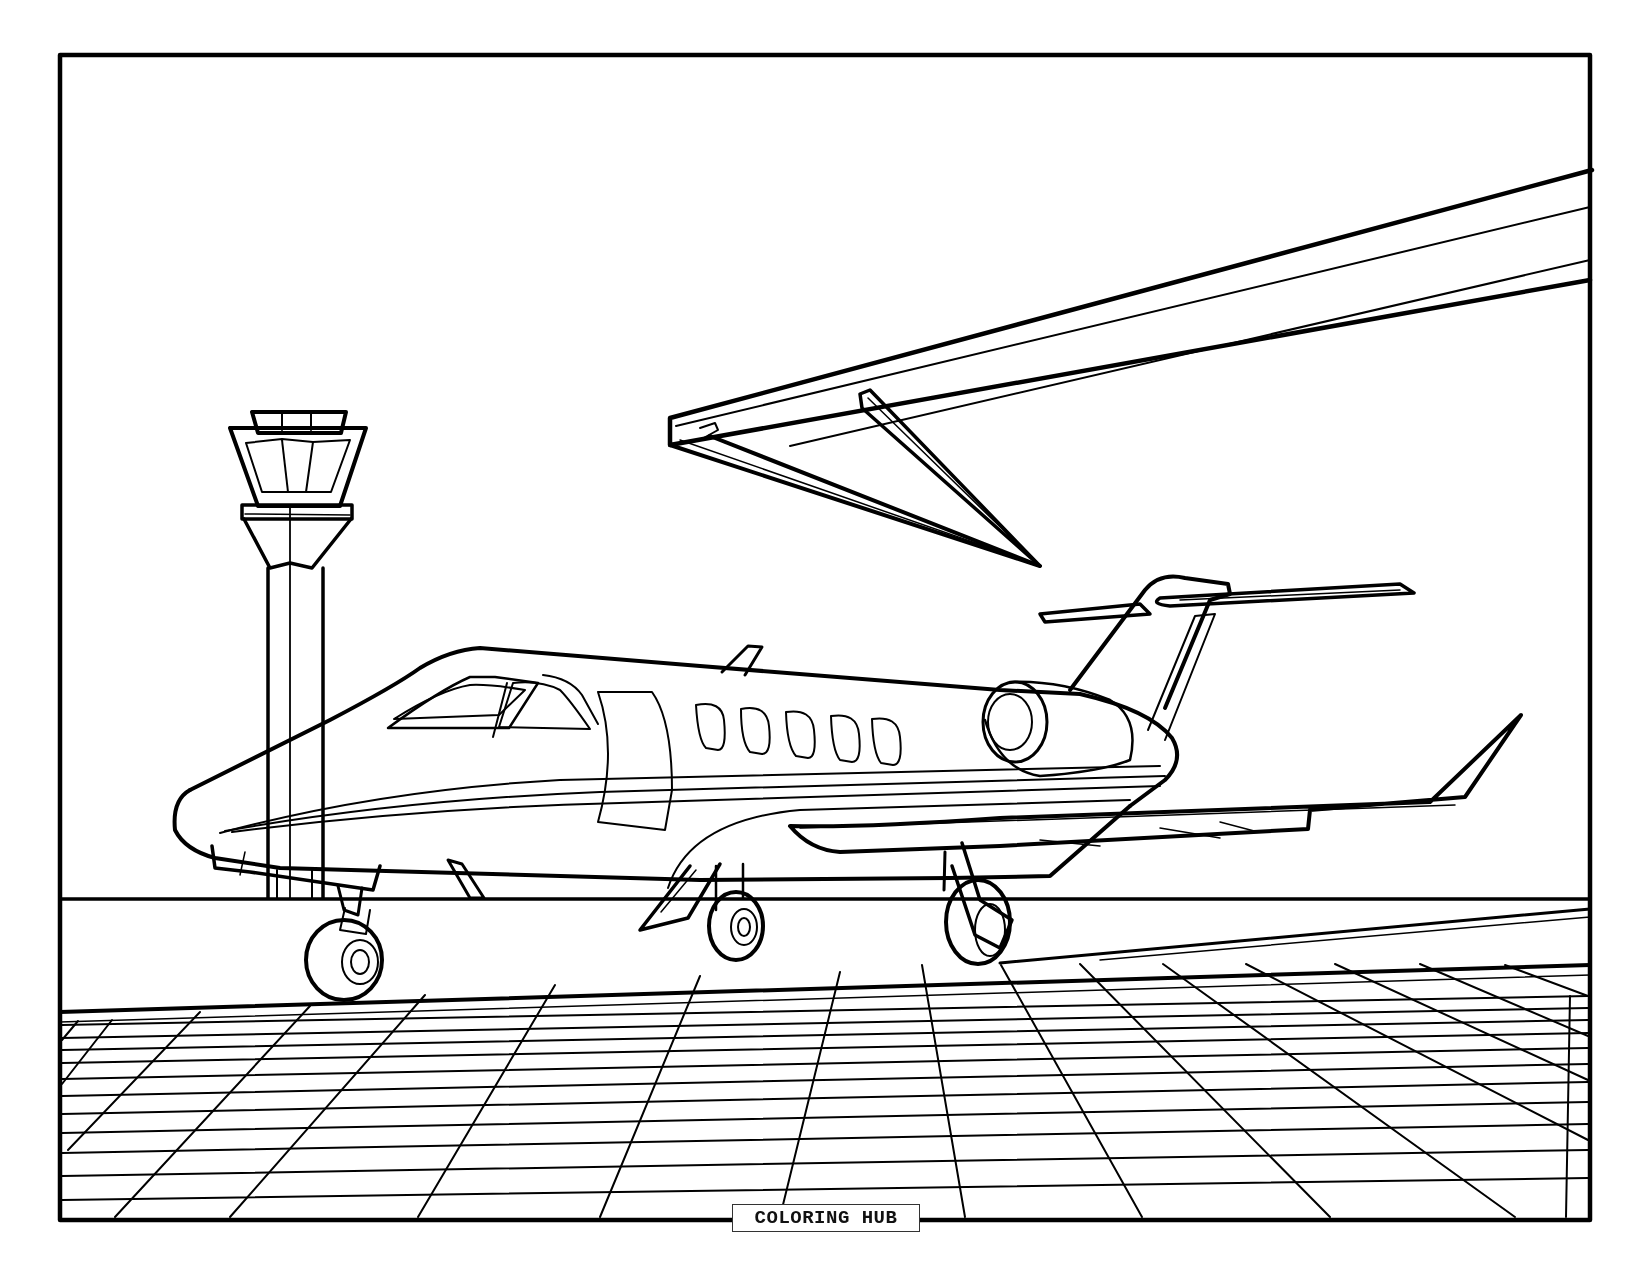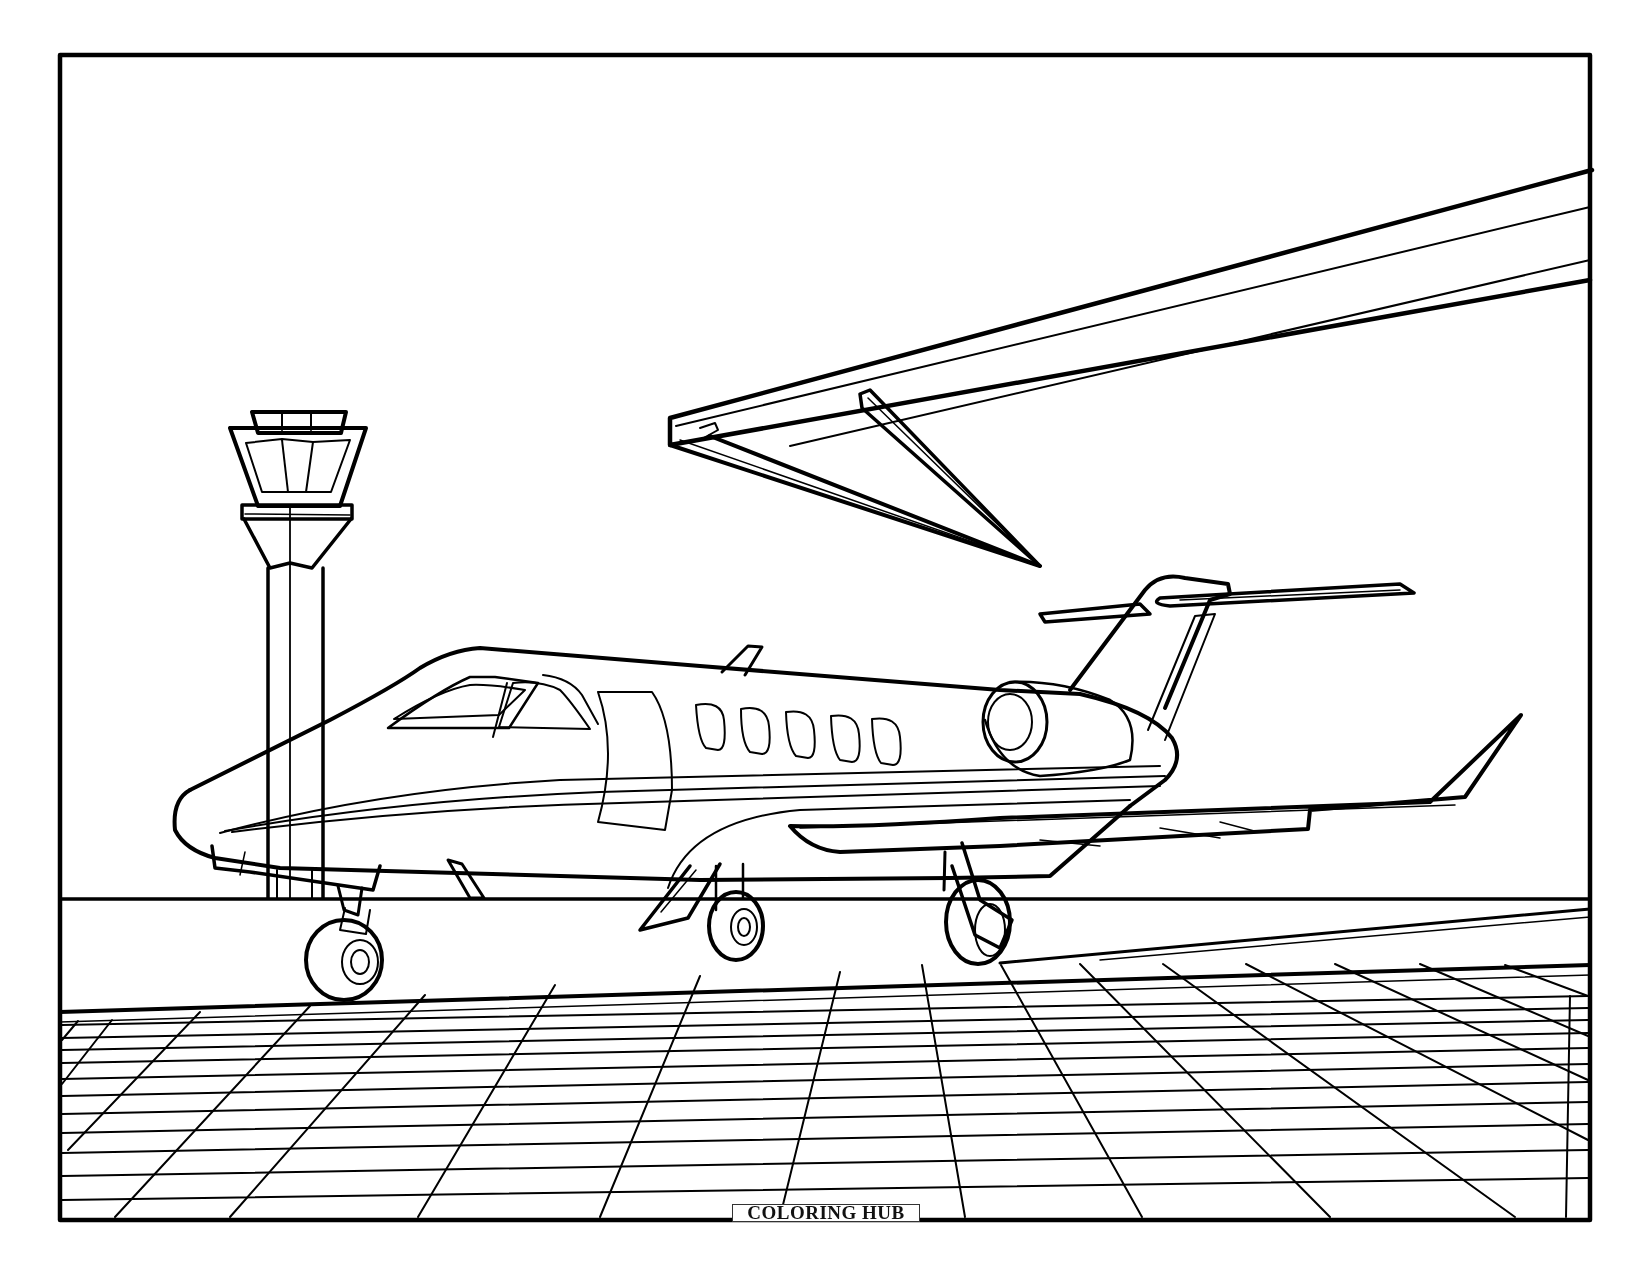--- a/index.html
+++ b/index.html
@@ -1,26 +1,26 @@
 <!DOCTYPE html>
 <html><head>
 <meta charset="utf-8">
 <style>
   html, body { margin: 0; padding: 0; background: #ffffff; }
   body { width: 1650px; height: 1275px; position: relative; overflow: hidden; font-family: "DejaVu Sans", sans-serif; }
   #canvas { position: absolute; left: 0; top: 0; width: 1650px; height: 1275px; }
   .watermark {
     position: absolute;
     left: 732px; top: 1204px;
-    width: 188px; height: 18px;
+    width: 188px; height: 28px;
     background: #ffffff;
     border: 1.5px solid #333333;
     box-sizing: border-box;
     display: flex; align-items: center; justify-content: center;
-    font-family: Liberation Serif, serif;
+    font-family: Liberation Mono, monospace;
     font-weight: bold;
     font-size: 19px;
     letter-spacing: 0.5px;
     color: #111111;
   }
 </style>
 </head>
 <body>
 
 <svg id="canvas" viewBox="0 0 1650 1275" xmlns="http://www.w3.org/2000/svg" fill="none" stroke="#000" stroke-linejoin="round" stroke-linecap="round">

